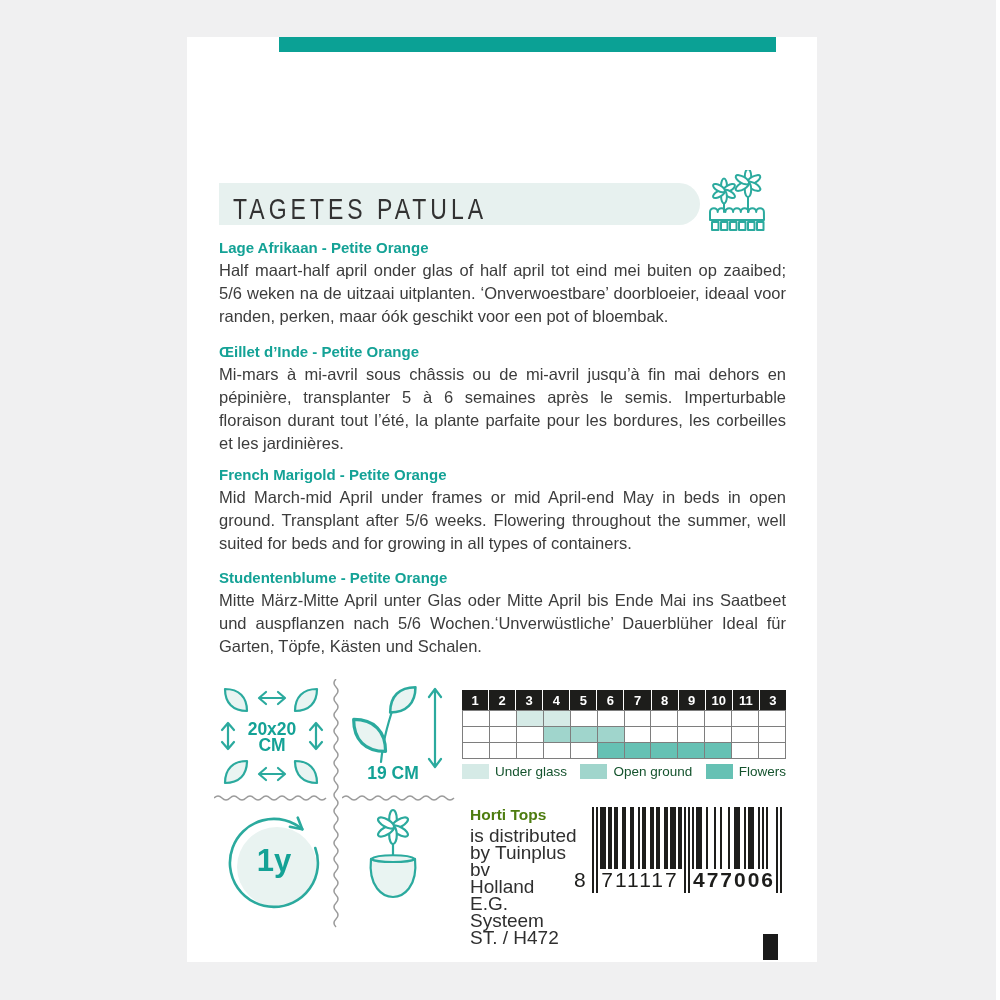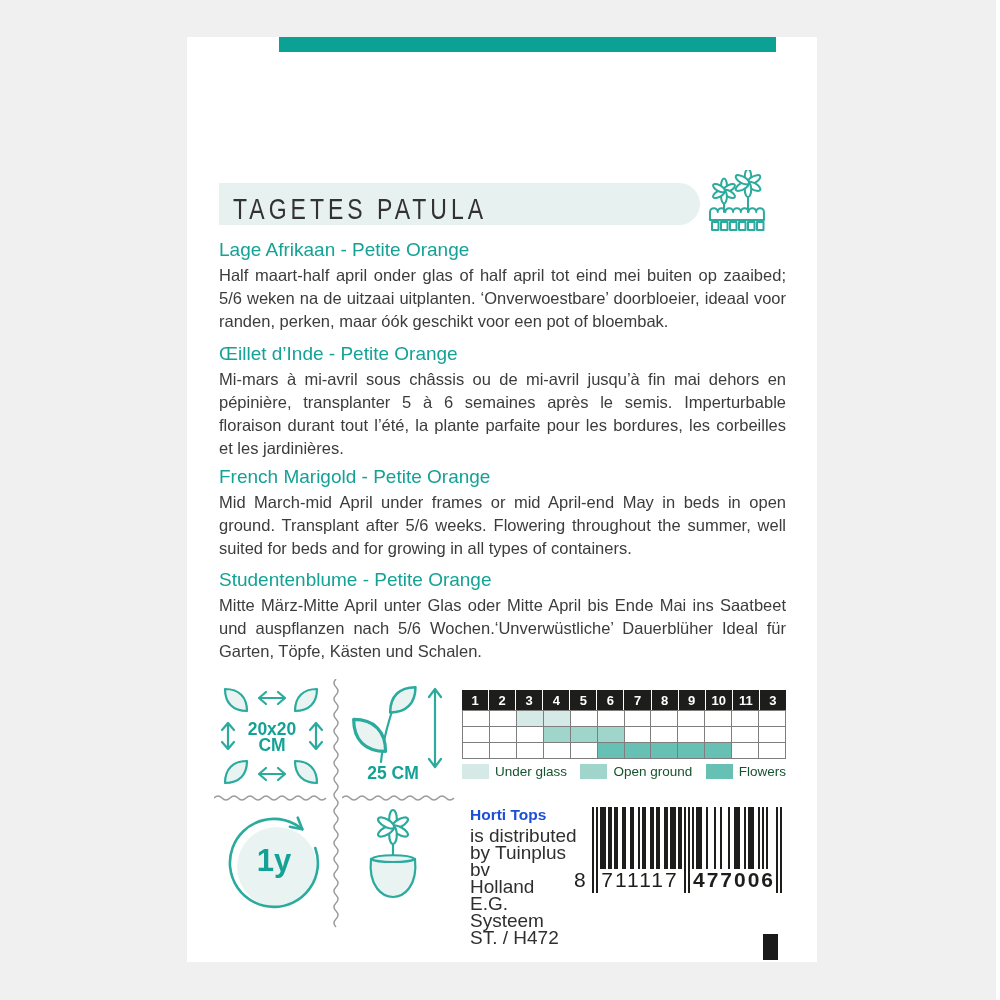--- a/index.html
+++ b/index.html
@@ -13,21 +13,21 @@
   html,body{margin:0;padding:0;}
   .stage{position:relative;width:996px;height:1000px;background:#f0f0f1;overflow:hidden;
          font-family:"Liberation Sans",sans-serif;}
   .panel{position:absolute;left:187px;top:37px;width:630px;height:925px;background:#ffffff;}
   .topbar{position:absolute;left:92px;top:0;width:497px;height:15px;background:var(--accent);}
   .banner{position:absolute;left:32px;top:146px;width:481px;height:42px;background:var(--banner);
           border-radius:0 21px 21px 0;}
   .banner-title{position:absolute;left:14px;top:8px;font-size:23px;font-weight:500;letter-spacing:4px;
           color:#323232;transform:scaleY(1.32);transform-origin:left top;white-space:nowrap;}
   .sec{position:absolute;left:32px;width:567px;}
-  .sec h3{margin:0 0 3px 0;font-size:19px;font-weight:normal;color:var(--heading);}
+  .sec h3{margin:0 0 3px 0;font-size:15px;font-weight:bold;color:var(--heading);}
   .sec p{margin:0;font-size:16.5px;line-height:23px;color:#3c3c3c;text-align:justify;}
   #sec-0{top:202px;} #sec-1{top:306px;} #sec-2{top:429px;} #sec-3{top:532px;}
 
   .icon-abs{position:absolute;}
   .ic{stroke:var(--icon);fill:none;stroke-width:2.2;stroke-linecap:round;stroke-linejoin:round;}
   .ic-thin{stroke-width:2;}
   .ic-fill{fill:#e9f4f2;}
   .ic-white{fill:#ffffff;}
   .ic-bg{fill:#e9f3f1;stroke:none;}
   .wavy{stroke:var(--wavy);fill:none;stroke-width:1.5;}
@@ -45,21 +45,21 @@
   .cal-row{display:flex;height:16px;border-left:1px solid #7e7e7e;}
   .cal-row.first{border-top:1px solid #7e7e7e;}
   .cal-cell{flex:1;border-right:1px solid #7e7e7e;border-bottom:1px solid #7e7e7e;}
   .legend{position:absolute;left:275px;top:727px;width:324px;display:flex;align-items:center;
           justify-content:space-between;}
   .legend-item{display:flex;align-items:center;}
   .legend-swatch{width:27px;height:15px;margin-right:6px;}
   .legend-label{font-size:13.5px;color:#14532d;}
 
   .distributor{position:absolute;left:283px;top:769px;width:110px;color:#2f2f2f;}
-  .dist-name{font-size:15.5px;font-weight:bold;color:#1d4ed8;margin-bottom:3px;}
+  .dist-name{font-size:15.5px;font-weight:bold;color:#4d7c0f;margin-bottom:3px;}
   .dist-line{font-size:19px;line-height:17px;}
 
   .barcode{position:absolute;left:387px;top:770px;width:212px;height:90px;}
   .bc-bar{position:absolute;top:0;width:2px;background:var(--ink);}
   .bc-digit{position:absolute;top:61px;font-size:21px;color:var(--ink);letter-spacing:2px;white-space:nowrap;}
   #bc-d0{left:0;}
   #bc-d1{left:24px;width:84px;text-align:center;}
   #bc-d2{left:118px;width:84px;text-align:center;font-weight:bold;}
 
   .black-mark{position:absolute;left:576px;top:897px;width:15px;height:26px;background:#1a1a1a;}
@@ -141,21 +141,21 @@
     </div>
 
     <svg class="icon-abs" style="left:160px;top:645px;" width="100" height="108" viewBox="0 0 100 108">
       <g class="ic">
         <path d="M34,80 C36,62 38,50 48,20"></path>
         <path class="ic-fill" d="M1,23 C1,9 9,1 23,1 C23,15 15,23 1,23 Z" transform="translate(42,4) scale(1.15)"></path>
         <path class="ic-fill" d="M1,23 C1,9 9,1 23,1 C23,15 15,23 1,23 Z" transform="translate(40,36) scale(-1.45,1.45)"></path>
         <path d="M88,8 L88,84 M82,15 L88,7 L94,15 M82,77 L88,85 L94,77"></path>
       </g>
     </svg>
-    <div class="spec-label" id="height-label">25 CM</div>
+    <div class="spec-label" id="height-label">19 CM</div>
 
     <svg class="icon-abs" style="left:27px;top:757px;" width="116" height="9" viewBox="0 0 116 9">
       <path class="wavy" d="M0,4 q4,-4 8,0 t8,0 t8,0 t8,0 t8,0 t8,0 t8,0 t8,0 t8,0 t8,0 t8,0 t8,0 t8,0 t8,0"></path>
     </svg>
     <svg class="icon-abs" style="left:155px;top:757px;" width="116" height="9" viewBox="0 0 116 9">
       <path class="wavy" d="M0,4 q4,-4 8,0 t8,0 t8,0 t8,0 t8,0 t8,0 t8,0 t8,0 t8,0 t8,0 t8,0 t8,0 t8,0 t8,0"></path>
     </svg>
     <svg class="icon-abs" style="left:145px;top:642px;" width="9" height="250" viewBox="0 0 9 250">
       <path class="wavy" d="M4,0 q-4,4 0,8 t0,8 t0,8 t0,8 t0,8 t0,8 t0,8 t0,8 t0,8 t0,8 t0,8 t0,8 t0,8 t0,8 t0,8 t0,8 t0,8 t0,8 t0,8 t0,8 t0,8 t0,8 t0,8 t0,8 t0,8 t0,8 t0,8 t0,8 t0,8 t0,8 t0,8"></path>
     </svg>

